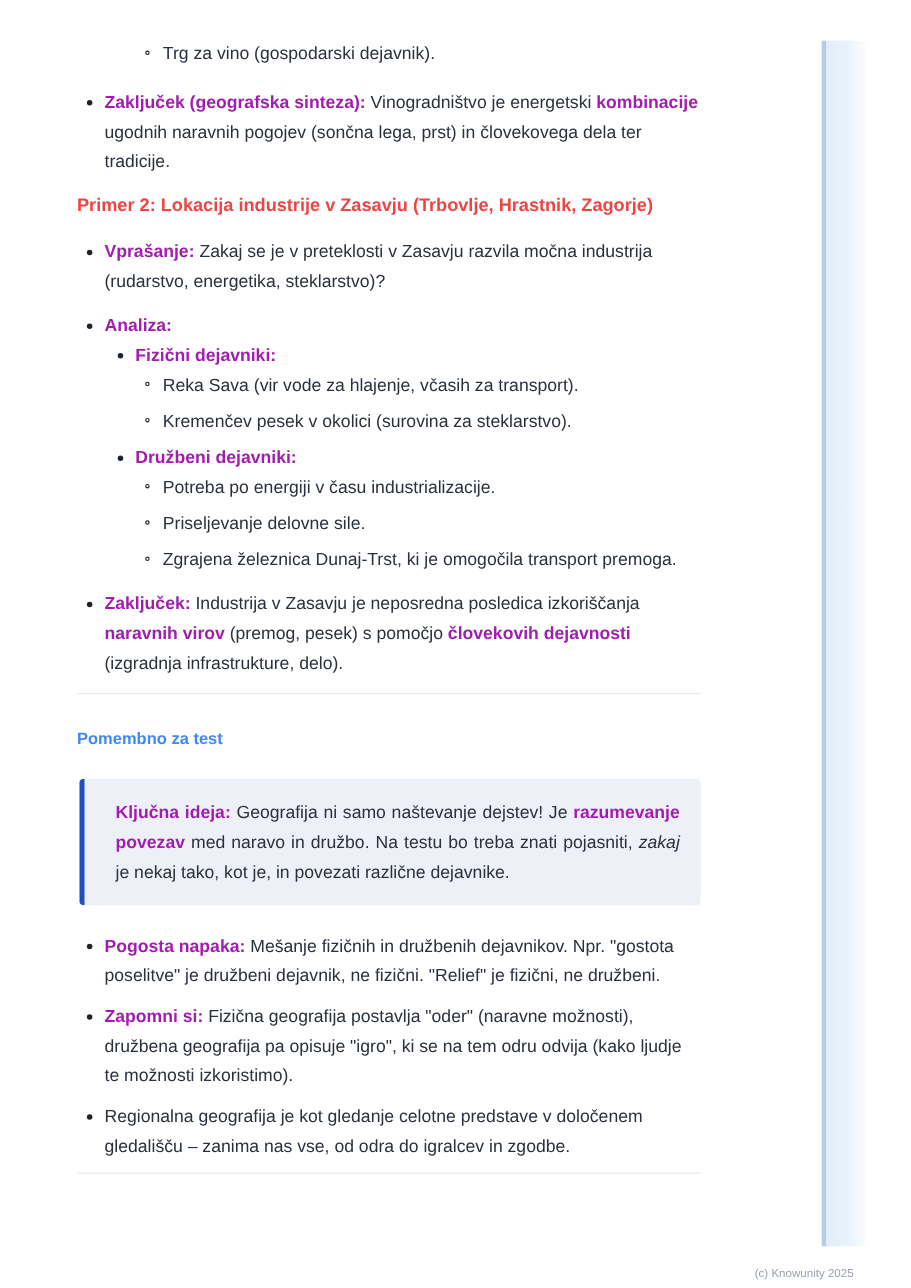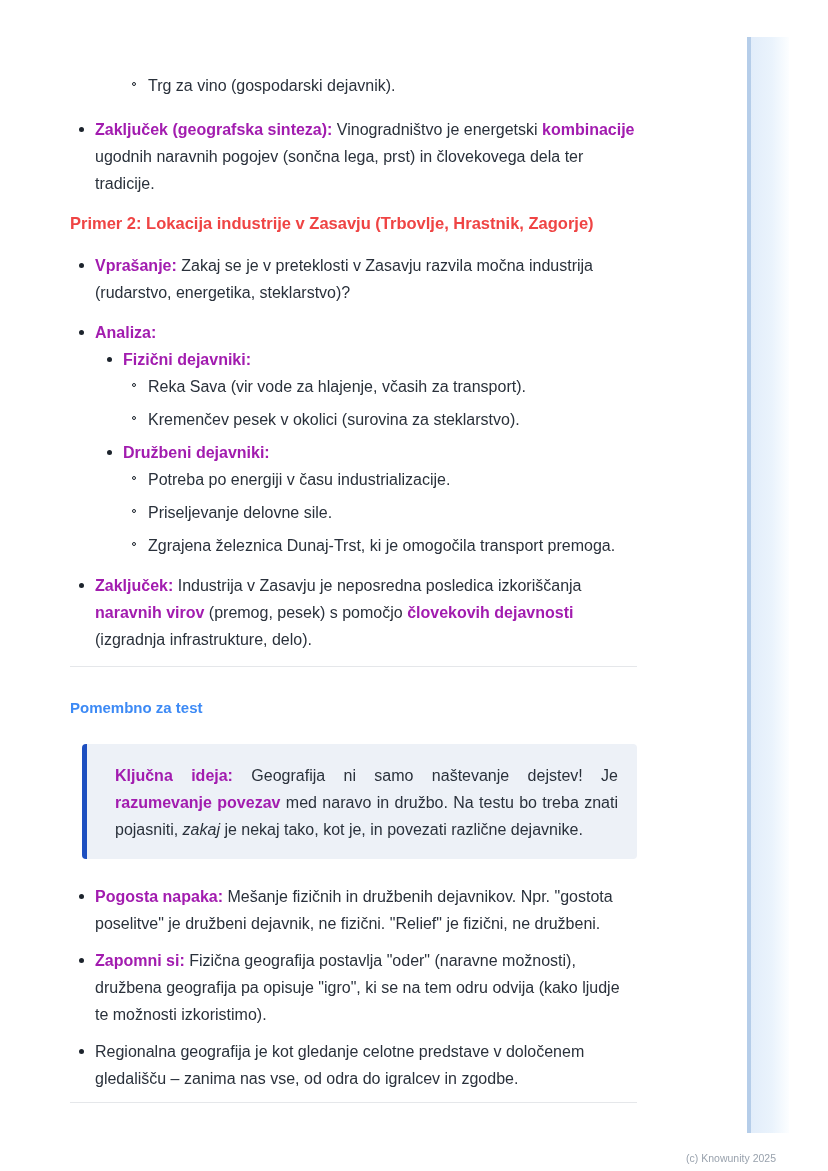--- a/index.html
+++ b/index.html
@@ -33,21 +33,21 @@
   ul.l2 { list-style: none; margin: 0; padding: 0; }
   li.l2 { padding-left: 28px; margin-bottom: 6px; }
   li.l2 > .bullet-disc { position: absolute; left: 12px; top: 11px; }
 
   
   ul.l3 { list-style: none; margin: 0; padding: 0; }
   li.l3 { padding-left: 25px; margin-bottom: 6px; }
   li.l3 > .bullet-circle { position: absolute; left: 9px; top: 10px; }
 
   
-  li.l3-solo { padding-left: 78px; margin-bottom: 17px; margin-top: 36px; }
+  li.l3-solo { padding-left: 78px; margin-bottom: 17px; }
   li.l3-solo > .bullet-circle { position: absolute; left: 62px; top: 10px; }
 
   .bullet-disc {
     width: 5px; height: 5px; border-radius: 50%;
     background: #1c232c; display: inline-block;
   }
   .bullet-circle {
     width: 4px; height: 4px; border-radius: 50%;
     border: 1.5px solid #1c232c; background: transparent; display: inline-block;
   }
@@ -65,21 +65,21 @@
     color: #3d8af5;
     font-size: 15px; line-height: 28px;
     font-weight: 700;
     margin: 27px 0 22px 0;
   }
   .callout {
     background: #edf1f7;
     border-left: 5px solid #1d4fc0;
     border-radius: 4px;
     padding: 18px 19px 16px 28px;
-    margin: 0 0 24px 12px;
+    margin: 0 0 24px 2px;
     text-align: justify;
   }
   li.l1.tight { margin-bottom: 10px; }
   .bottom-rule { margin-top: 1px; }
 
   .footer-note {
     position: absolute;
     top: 1151px; right: 52px;
     font-size: 10.5px; line-height: 14px;
     color: #99a2ad;

